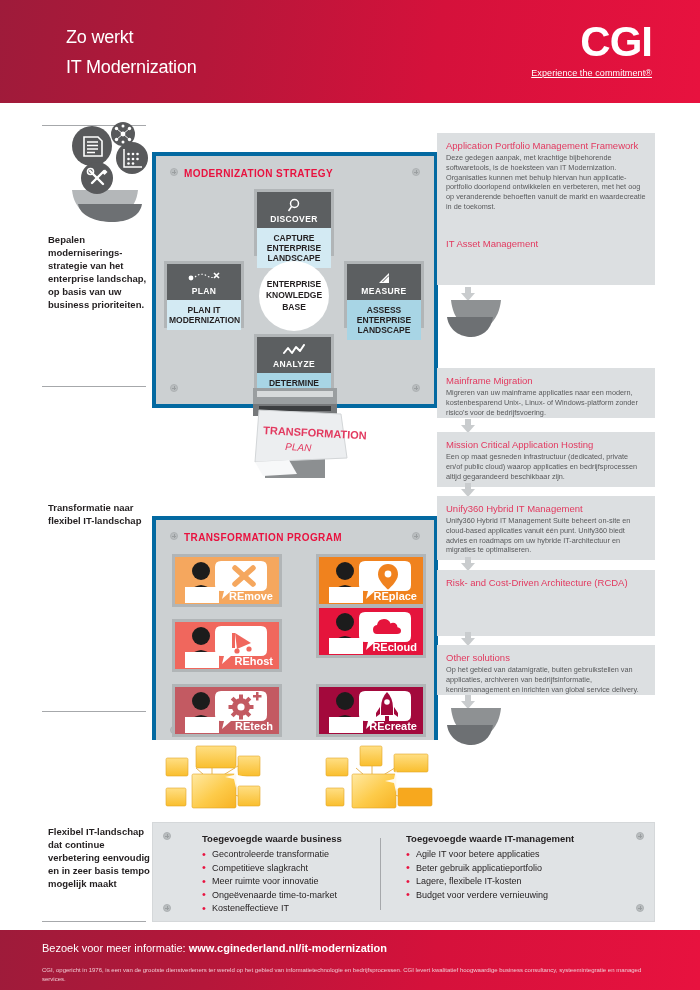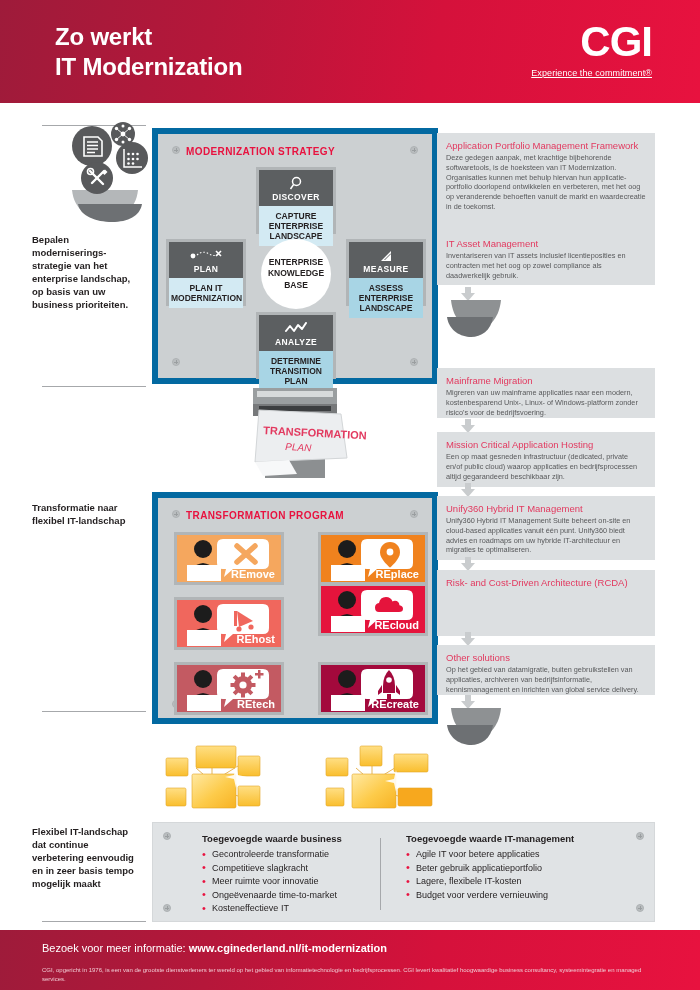--- a/index.html
+++ b/index.html
@@ -10,22 +10,22 @@
     position: relative;
     overflow: hidden;
   }
 
   
   .header {
     position: absolute; left: 0; top: 0; width: 700px; height: 103px;
     background: linear-gradient(100deg, #9e1b3a 0%, #b5173a 30%, #d5113b 62%, #e8123f 100%);
   }
   .header-title {
-    position: absolute; left: 55px; top: 22px;
-    color: #ffffff; font-size: 24px; font-weight: bold; line-height: 30px;
+    position: absolute; left: 66px; top: 22px;
+    color: #ffffff; font-size: 18px; font-weight: normal; line-height: 30px;
     letter-spacing: -0.2px;
   }
   .header-title .l2 { display: block; }
   .cgi-logo {
     position: absolute; right: 48px; top: 18px;
     color: #ffffff; font-size: 42px; font-weight: bold; letter-spacing: -1px;
     font-family: "Liberation Sans", sans-serif;
   }
   .cgi-tag {
     position: absolute; right: 48px; top: 68px;
@@ -43,30 +43,30 @@
   }
   .footer-link b { font-weight: bold; }
   .footer-small {
     position: absolute; left: 42px; top: 36px; width: 620px;
     color: #f0c8d2; font-size: 6px; line-height: 8.5px;
   }
 
   
   .left-col { position: absolute; left: 0; top: 103px; width: 150px; height: 827px; background:#fff; }
   .left-label {
-    position: absolute; left: 32px; width: 104px;
+    position: absolute; left: 48px; width: 104px;
     font-size: 9.5px; font-weight: bold; color: #231f20; line-height: 13px;
   }
   .left-rule {
     position: absolute; left: 42px; width: 104px; height: 1px; background: #a6a8ab;
   }
 
   
   .panel {
-    position: absolute; background: #ccd0d2; border: 6px solid #0369a1;
+    position: absolute; background: #ccd0d2; border: 4px solid #0369a1; margin-top: 24px;
   }
   .panel-title {
     position: absolute; left: 28px; top: 12px;
     color: #e8123f; font-size: 10px; font-weight: bold; letter-spacing: 0.4px;
   }
   .corner-dot {
     position: absolute; width: 8px; height: 8px; border-radius: 50%;
     background: #b9bdbf; border: 1px solid #aeb2b4;
   }
   .corner-dot::before, .corner-dot::after {
@@ -467,21 +467,20 @@
   <p>Deze gedegen aanpak, met krachtige bijbehorende softwaretools, is de hoeksteen van IT Modernization. Organisaties kunnen met behulp hiervan hun applicatie-portfolio doorlopend ontwikkelen en verbeteren, met het oog op veranderende behoeften vanuit de markt en waardecreatie in de toekomst.</p>
 </div>
 <div class="down-arrow" style="top:245px;">
   <svg width="14" height="14" viewBox="0 0 14 14">
       <path d="M4 0 h6 v6 h4 l-7 8 l-7 -8 h4 z" fill="#c9ccce"></path>
     </svg>
 </div>
 
 <div class="rblock" style="top:231px;height:54px;">
   <h4>IT Asset Management</h4>
-  <p>Inventariseren van IT assets inclusief licentieposities en contracten met het oog op zowel compliance als daadwerkelijk gebruik.</p>
 </div>
 <div class="down-arrow" style="top:287px;">
   <svg width="14" height="14" viewBox="0 0 14 14">
       <path d="M4 0 h6 v6 h4 l-7 8 l-7 -8 h4 z" fill="#c9ccce"></path>
     </svg>
 </div>
 
 <div class="funnel" style="left:437px;top:290px;width:70px;height:50px;">
   <svg width="70" height="50" viewBox="0 0 70 50">
     <path d="M14 10 L64 10 C62 30 50 40 39 40 C28 40 16 30 14 10 Z" fill="#8e9193"></path>

